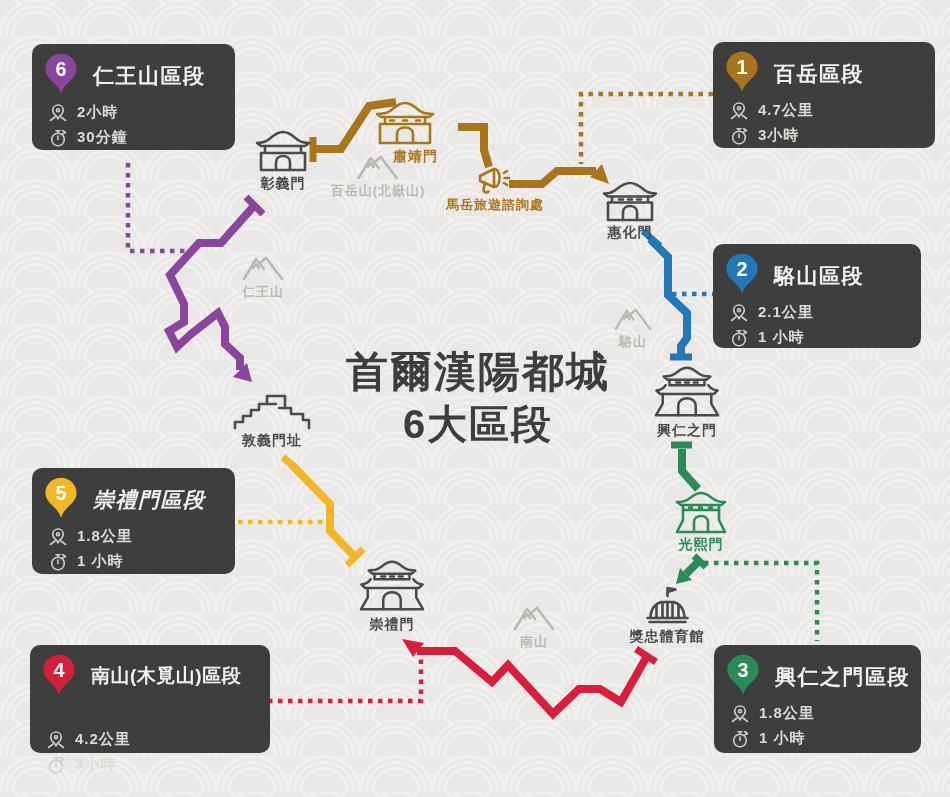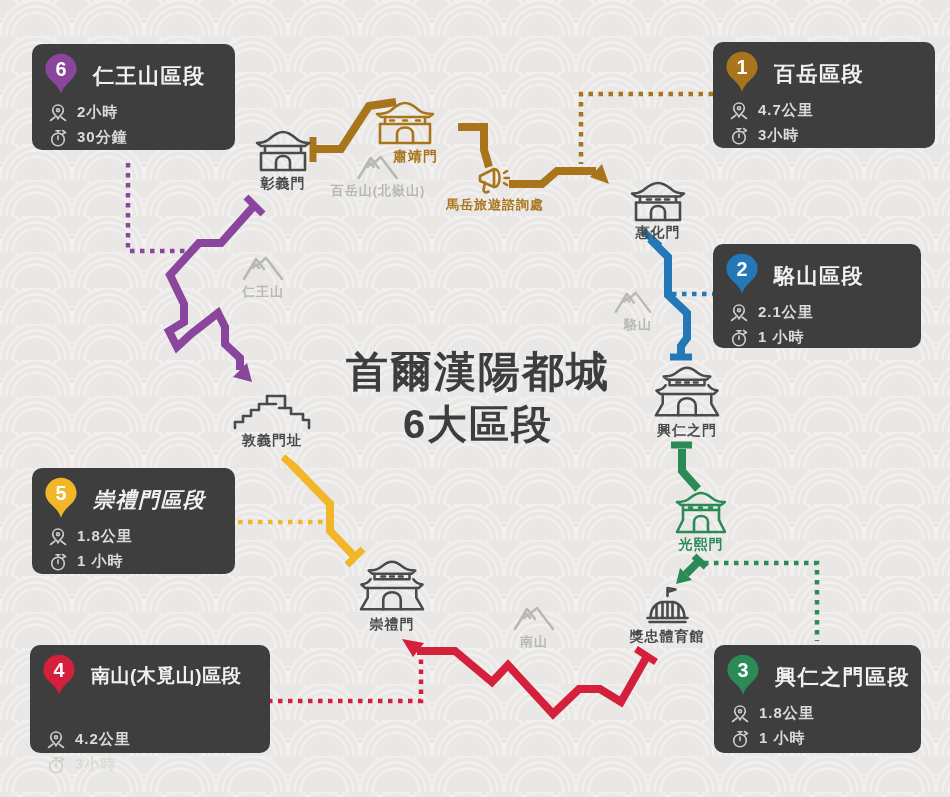--- a/index.html
+++ b/index.html
@@ -125,31 +125,31 @@
   <div class="landmark" style="left:495px;top:166px;">
     <svg class="lm-icon" width="36" height="28" viewBox="0 0 36 28" stroke="#a8751c">
       <path d="M3,10 L17,3 L17,21 L3,15 Z"></path>
       <path d="M17,3 C20.5,3 22.5,7 22.5,12 C22.5,17 20.5,21 17,21"></path>
       <path d="M8,16.5 L6.5,24 C6.5,25.5 8,26.5 9.5,26.5 L11.5,25.5"></path>
       <path d="M27,7 L30,5 M27.5,12 L32,12 M27,17 L30,19"></path>
     </svg>
     <span class="lm-label small" style="color: rgb(168, 117, 28);">馬岳旅遊諮詢處</span>
   </div>
 
-  <div class="landmark" style="left:630px;top:180px;margin-left:28px;">
+  <div class="landmark" style="left:630px;top:180px;">
     <svg class="lm-icon" width="56" height="42" viewBox="0 0 56 42" stroke="#4a4a4a">
       <path d="M28,3 C21,3 17,7.5 13,10.5 C10,12.5 6,13.5 2,13.5 L6,16.5 L50,16.5 L54,13.5 C50,13.5 46,12.5 43,10.5 C39,7.5 35,3 28,3 Z"></path>
       <path d="M10,16.5 L10,22.5 L6,22.5 L6,40 L50,40 L50,22.5 L46,22.5 L46,16.5"></path>
       <path d="M21,40 L21,32 C21,28.5 24,26 28,26 C32,26 35,28.5 35,32 L35,40"></path>
       <path d="M12,22.5 L44,22.5 M17,19.5 L21,19.5 M26,19.5 L30,19.5 M35,19.5 L39,19.5"></path>
     </svg>
     <span class="lm-label" style="color: rgb(74, 74, 74);">惠化門</span>
   </div>
 
-  <div class="landmark" style="left:633px;top:288px;align-items:flex-end;">
+  <div class="landmark" style="left:633px;top:305px;">
     <svg class="lm-icon" width="38" height="26" viewBox="0 0 42 28" stroke="#b9b8b5">
       <path d="M2,26 L14,6 L22,16"></path>
       <path d="M17,11 L24,5 L40,26"></path>
       <path d="M11,15 L14,11 L17,15"></path>
     </svg>
     <span class="lm-label small" style="color: rgb(185, 184, 181);">駱山</span>
   </div>
 
   <div class="landmark" style="left:687px;top:364px;">
     <svg class="lm-icon" width="68" height="56" viewBox="0 0 70 56" stroke="#4a4a4a">

